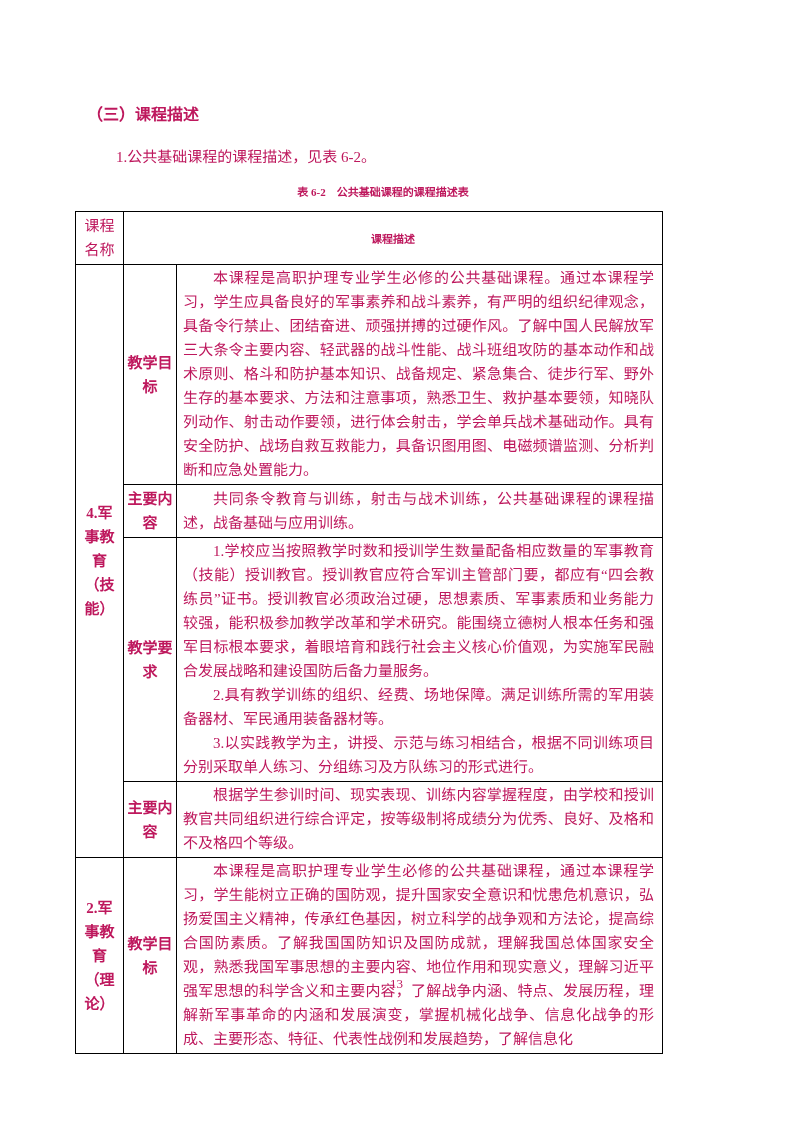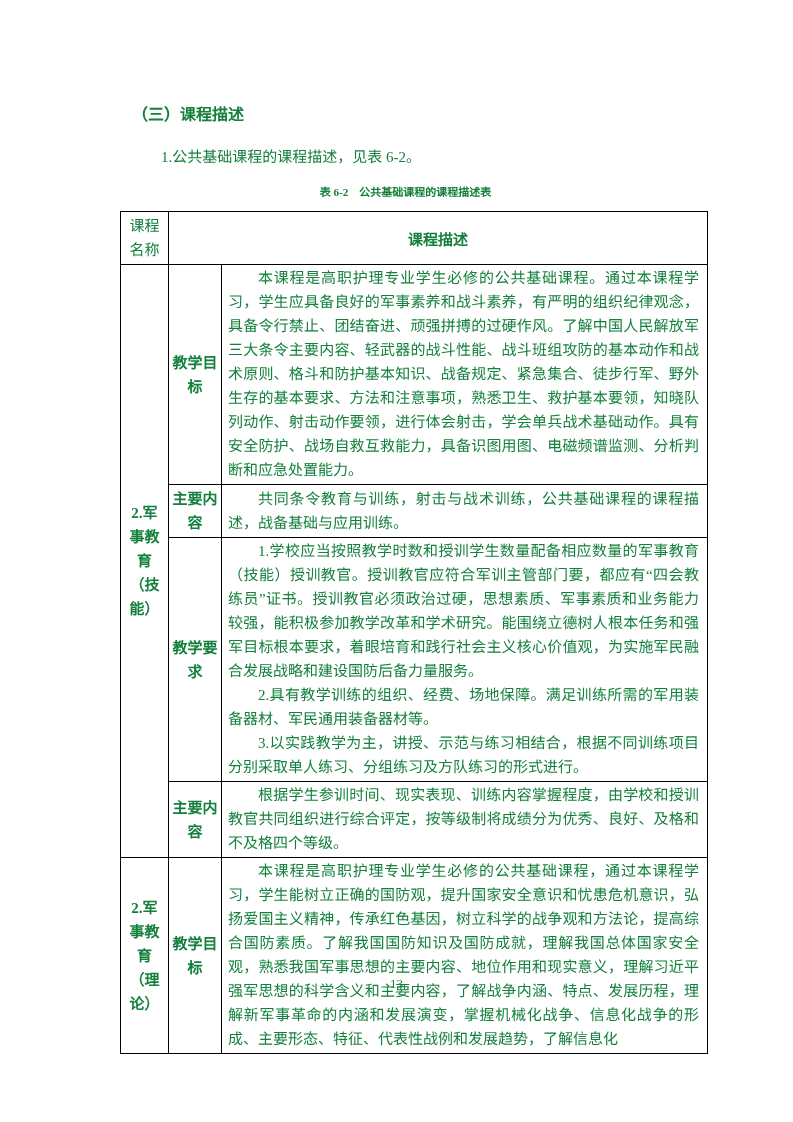--- a/index.html
+++ b/index.html
@@ -1,24 +1,24 @@
 <!DOCTYPE html>
 <html lang="zh-CN"><head>
 <meta charset="utf-8">
 <style>
   html, body { margin: 0; padding: 0; background: #ffffff; }
   .page {
     position: relative;
     width: 793px;
     height: 1122px;
     background: #ffffff;
-    color: #15803d;
+    color: #be185d;
     font-family: "Liberation Serif", "DejaVu Serif", serif;
     box-sizing: border-box;
-    padding: 104px 102px 0 120px;
+    padding: 104px 102px 0 75px;
     overflow: hidden;
   }
   .heading {
     font-size: 16px;
     font-weight: bold;
     line-height: 21px;
     margin: 0 0 0 12px;
   }
   .intro {
     font-size: 15px;
@@ -49,21 +49,21 @@
   td.head-name {
     font-weight: normal;
     font-size: 15px;
     text-align: center;
     line-height: 24px;
     padding: 2px 3px;
     height: 41px;
   }
   td.head-desc {
     font-weight: bold;
-    font-size: 15px;
+    font-size: 11px;
     text-align: center;
     padding: 2px 4px;
   }
   td.name-col {
     font-weight: bold;
     font-size: 15px;
     text-align: center;
     line-height: 24px;
     padding: 2px 3px;
   }
@@ -112,21 +112,21 @@
       <col class="c2">
       <col class="c3">
     </colgroup>
     <tbody>
       <tr>
         <td class="head-name">课程名称</td>
         <td class="head-desc" colspan="2">课程描述</td>
       </tr>
 
       <tr>
-        <td class="name-col" rowspan="4">2.军事教育（技能）</td>
+        <td class="name-col" rowspan="4">4.军事教育（技能）</td>
         <td class="label-col">教学目标</td>
         <td class="content-col">
           <p>本课程是高职护理专业学生必修的公共基础课程。通过本课程学习，学生应具备良好的军事素养和战斗素养，有严明的组织纪律观念，具备令行禁止、团结奋进、顽强拼搏的过硬作风。了解中国人民解放军三大条令主要内容、轻武器的战斗性能、战斗班组攻防的基本动作和战术原则、格斗和防护基本知识、战备规定、紧急集合、徒步行军、野外生存的基本要求、方法和注意事项，熟悉卫生、救护基本要领，知晓队列动作、射击动作要领，进行体会射击，学会单兵战术基础动作。具有安全防护、战场自救互救能力，具备识图用图、电磁频谱监测、分析判断和应急处置能力。</p>
         </td>
       </tr>
 
       <tr>
         <td class="label-col">主要内容</td>
         <td class="content-col">
           <p>共同条令教育与训练，射击与战术训练，公共基础课程的课程描述，战备基础与应用训练。</p>

